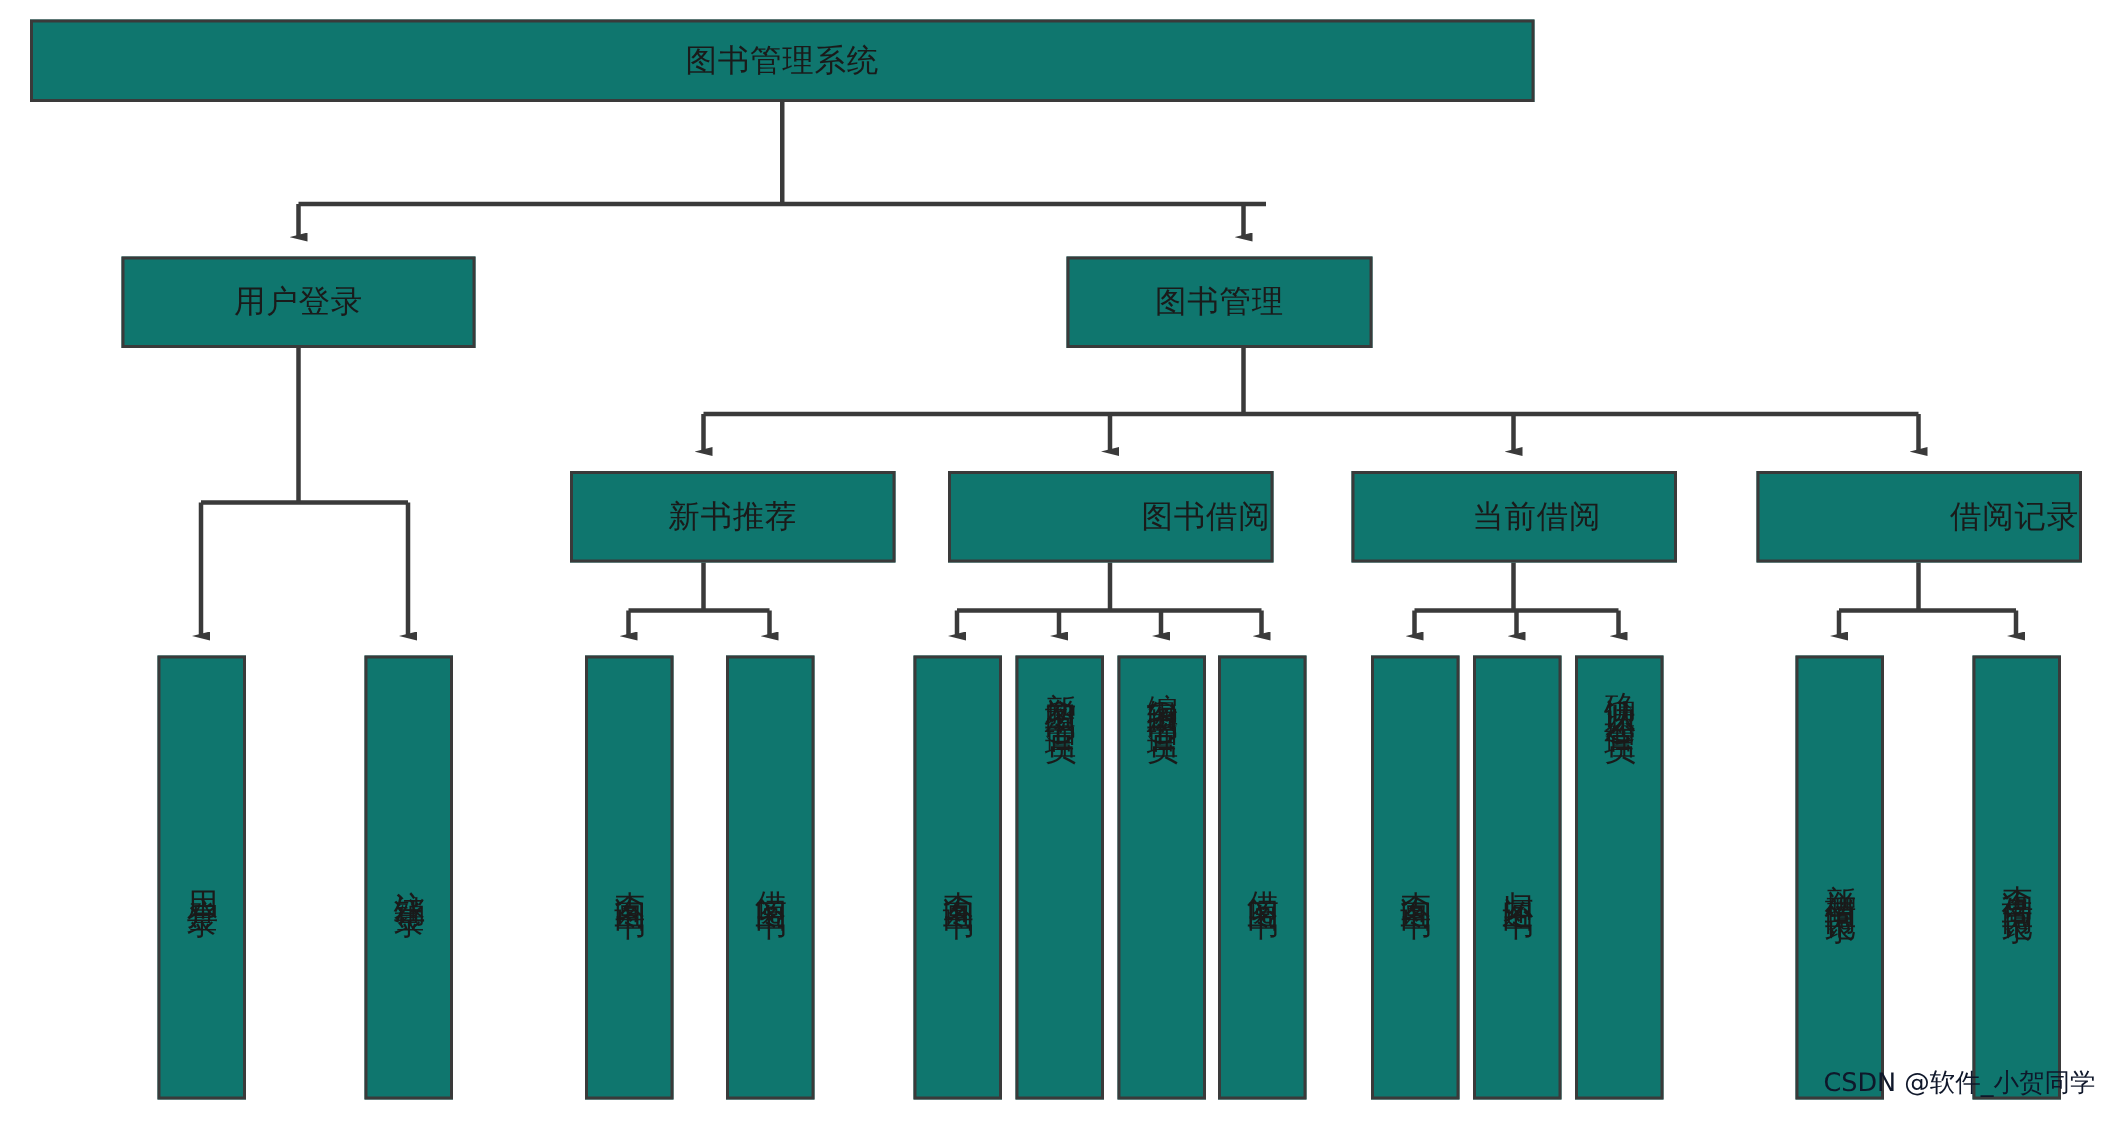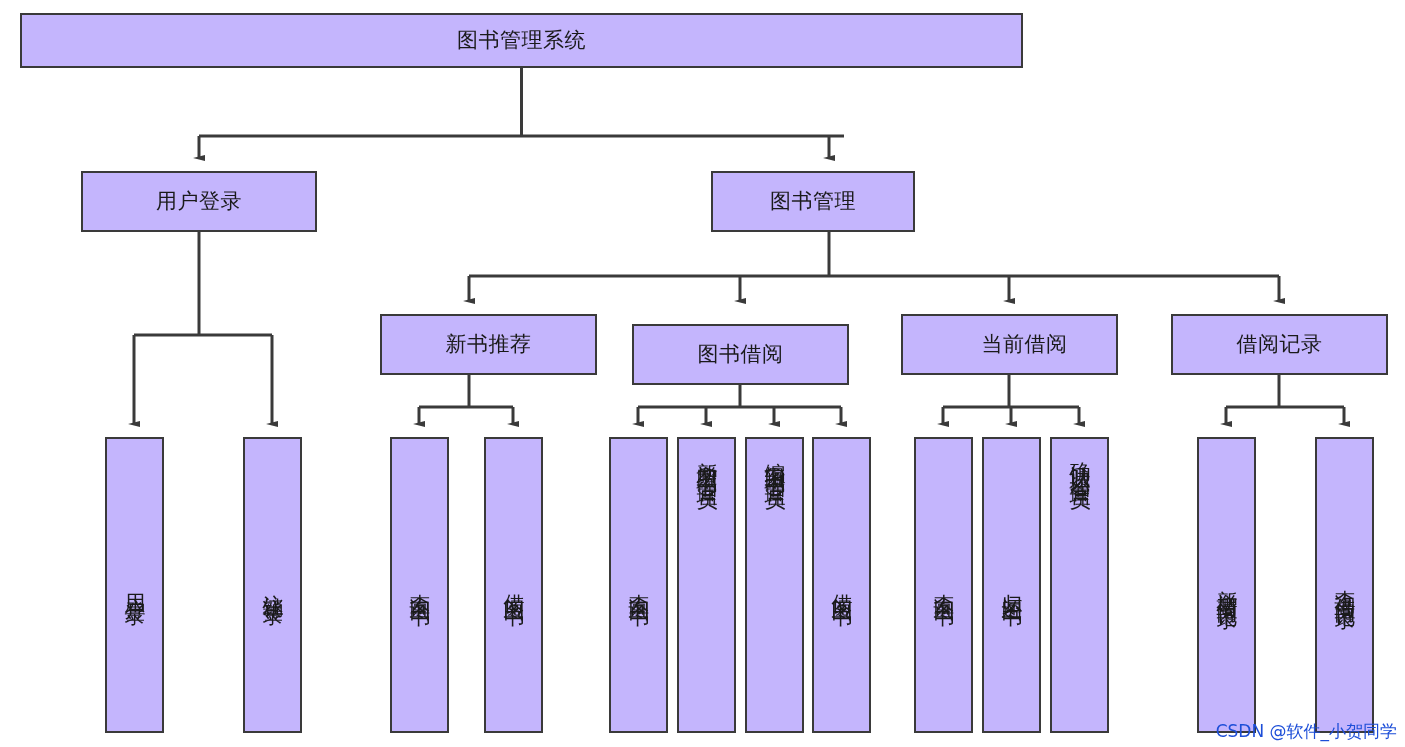--- a/index.html
+++ b/index.html
@@ -22,21 +22,21 @@
   svg.diagram-svg {
     position: absolute;
     top: 0;
     left: 0;
     width: 1405px;
     height: 747px;
   }
   .node-box {
     position: absolute;
     box-sizing: border-box;
-    background: #c4b5fd;
+    background: #0f766e;
     border: 2px solid #3a3a3a;
     display: flex;
     align-items: center;
     justify-content: center;
     text-align: center;
   }
   .node-label {
     color: #1a1a1a;
     font-size: 21px;
     line-height: 1.25;
@@ -55,22 +55,22 @@
     font-size: 21px;
     line-height: 1;
   }
   .node-box.vertical.centered {
     align-items: center;
     padding-top: 0;
   }
   .watermark {
     position: absolute;
     right: 8px;
-    bottom: 4px;
-    color: #1d4ed8;
+    bottom: 14px;
+    color: #0f172a;
     font-size: 17px;
     white-space: nowrap;
     user-select: none;
     margin-top: 36px;
   }
 </style>
 </head>
 <body>
 
 <div id="diagram-root">
@@ -133,27 +133,27 @@
   <div class="node-box" style="left:81px; top:171px; width:236px; height:61px;">
     <span class="node-label">用户登录</span>
   </div>
   <div class="node-box" style="left:711px; top:171px; width:204px; height:61px;">
     <span class="node-label">图书管理</span>
   </div>
 
   <div class="node-box" style="left:361px; top:314px; width:217px; height:61px;margin-left:19px;">
     <span class="node-label">新书推荐</span>
   </div>
-  <div class="node-box" style="left:632px; top:324px; width:217px; height:61px;">
+  <div class="node-box" style="left:632px; top:314px; width:217px; height:61px;justify-content:flex-end;">
     <span class="node-label">图书借阅</span>
   </div>
   <div class="node-box" style="left:901px; top:314px; width:217px; height:61px;padding-left:30px;">
     <span class="node-label">当前借阅</span>
   </div>
-  <div class="node-box" style="left:1171px; top:314px; width:217px; height:61px;">
+  <div class="node-box" style="left:1171px; top:314px; width:217px; height:61px;justify-content:flex-end;">
     <span class="node-label">借阅记录</span>
   </div>
 
   <div class="node-box vertical centered" style="left:105px; top:437px; width:59px; height:296px;">
     <span class="node-label">用户登录</span>
   </div>
   <div class="node-box vertical centered" style="left:243px; top:437px; width:59px; height:296px;">
     <span class="node-label">注销登录</span>
   </div>
   <div class="node-box vertical centered" style="left:390px; top:437px; width:59px; height:296px;">

